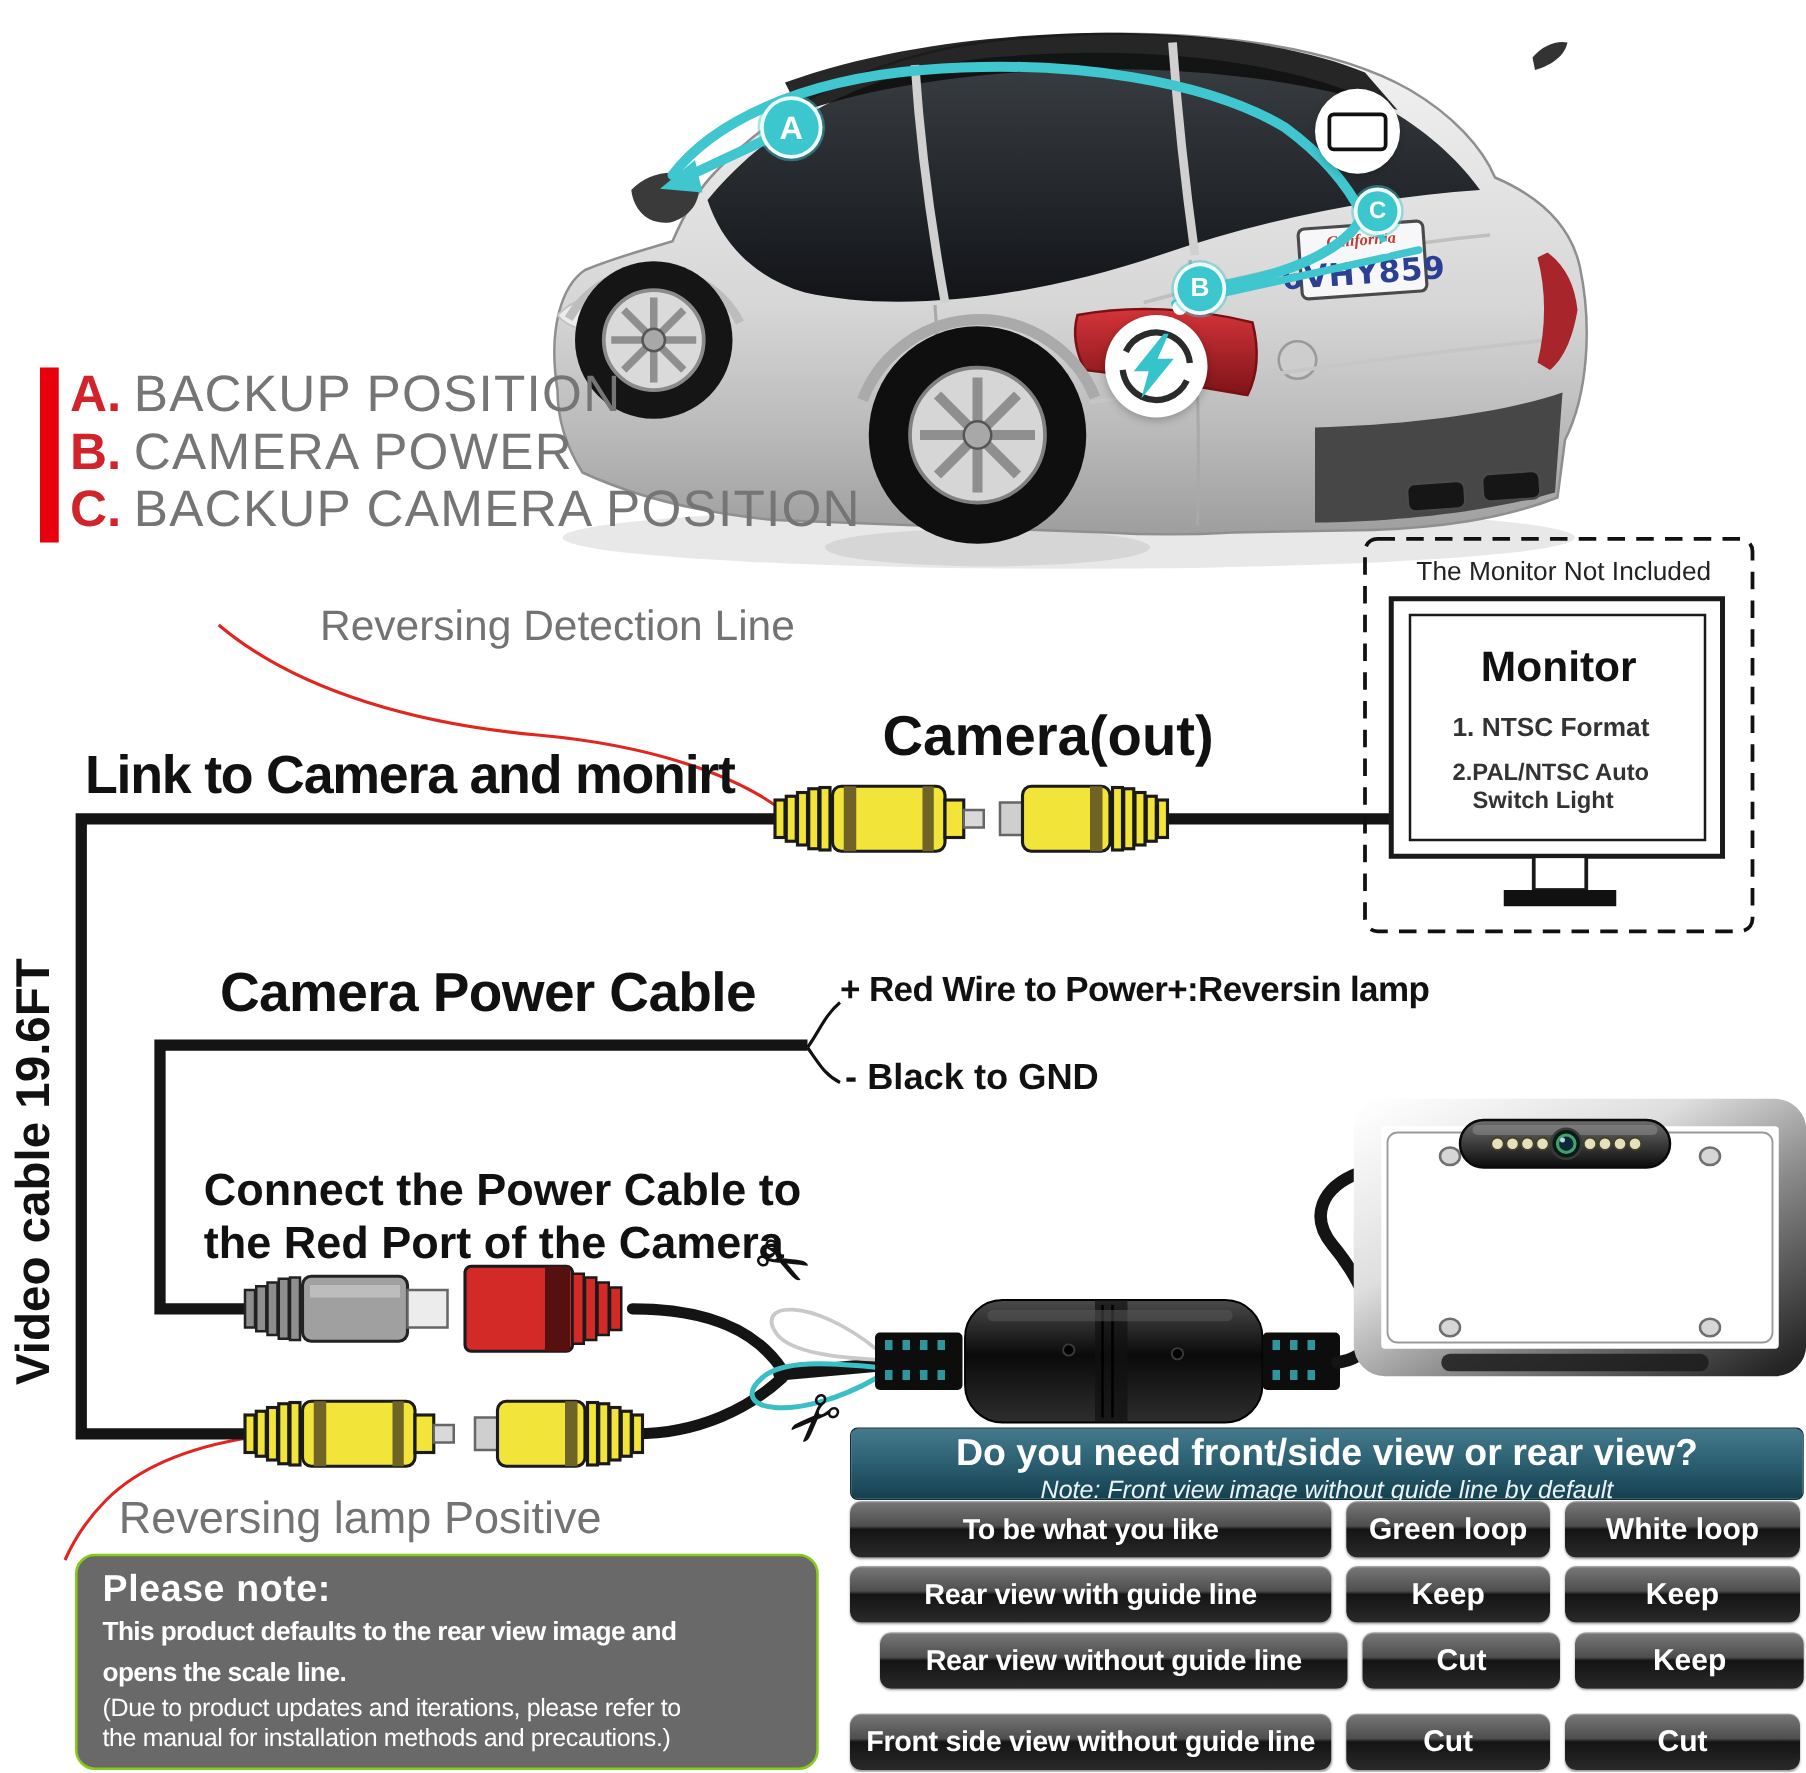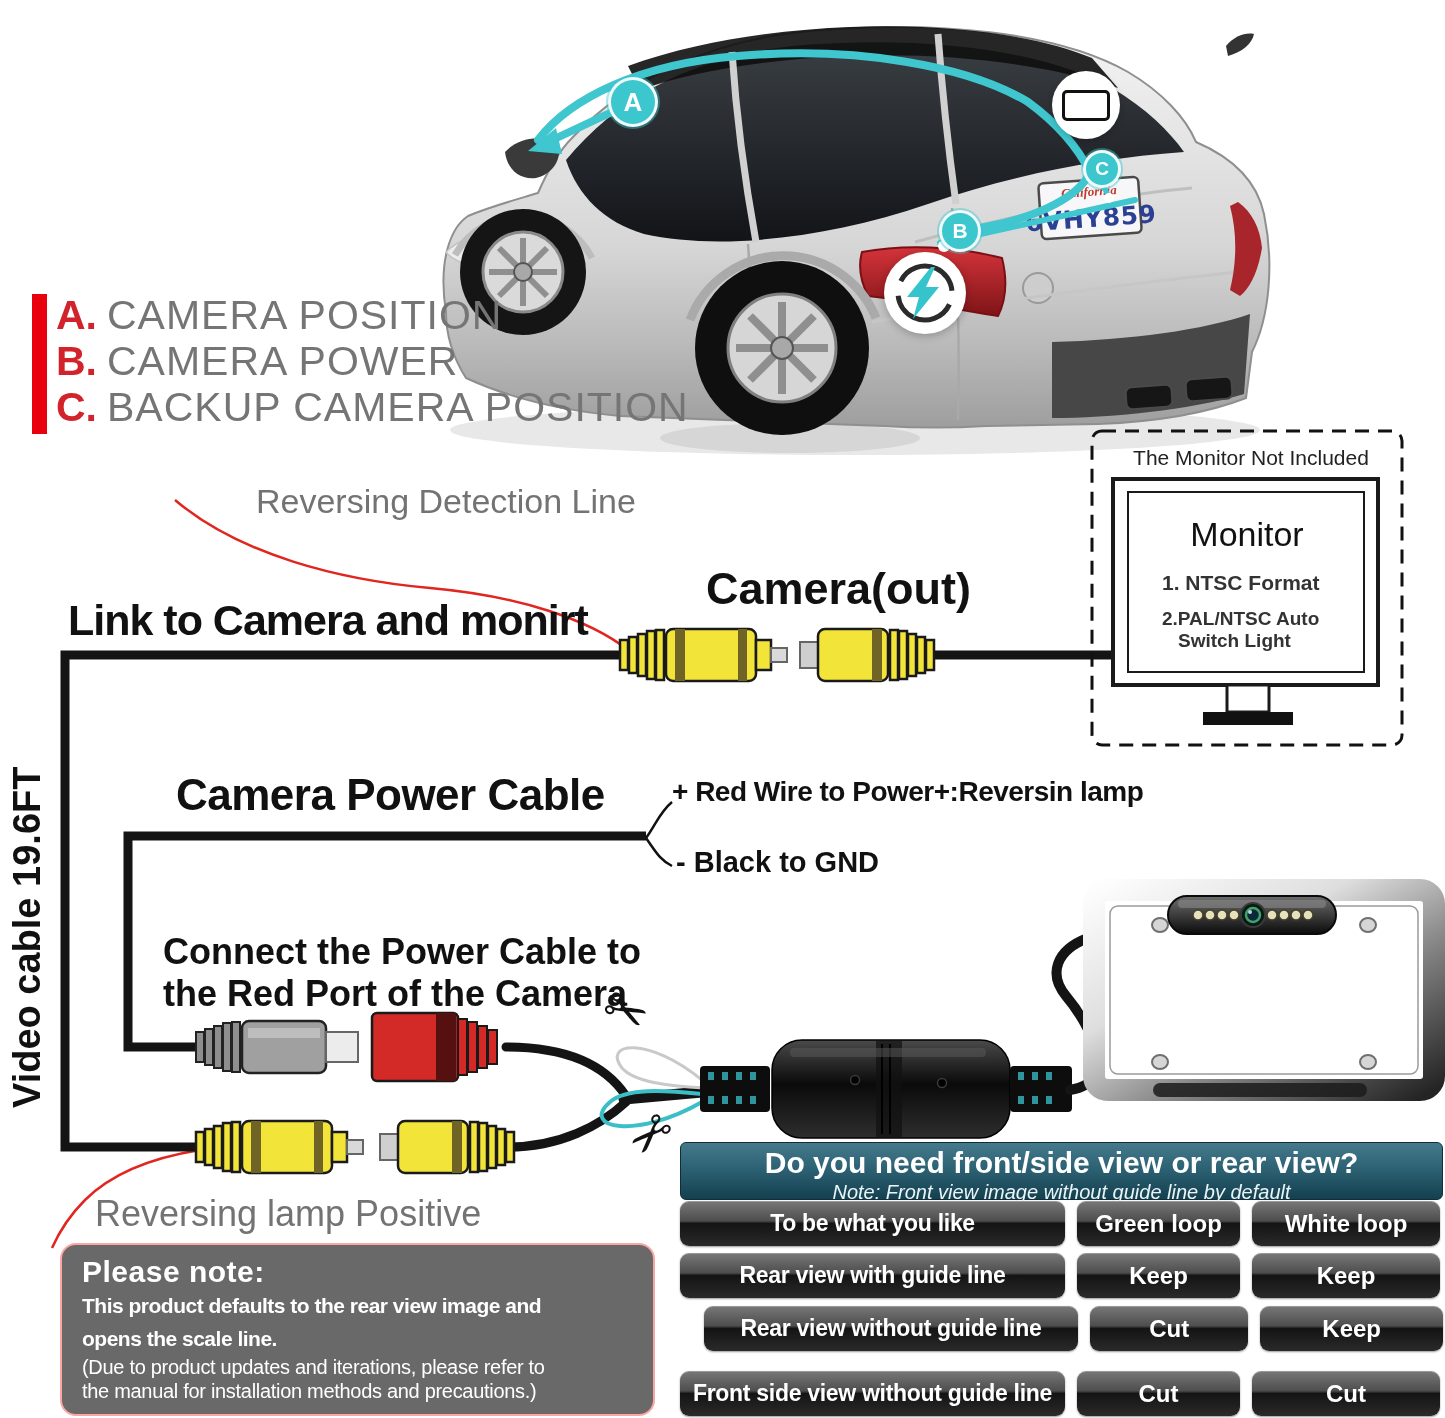--- a/index.html
+++ b/index.html
@@ -21,21 +21,21 @@
   .vout-lbl{left:706px;top:563px;font-size:45px;}
   .vcable-lbl{left:6px;top:1108px;font-size:38px;transform:rotate(-90deg);transform-origin:0 0;}
   .pcable-lbl{left:176px;top:770px;font-size:44px;letter-spacing:-0.5px;}
   .redwire-lbl{left:672px;top:776px;font-size:28px;letter-spacing:-0.5px;}
   .blackwire-lbl{left:676px;top:846px;font-size:29px;}
   .conn1-lbl{left:163px;top:931px;font-size:36px;}
   .conn2-lbl{left:163px;top:973px;font-size:36px;}
   .lamp-lbl{left:95px;top:1193px;font-size:36px;}
   
   .monbox-title{left:1105px;top:446px;width:292px;text-align:center;font-size:21px;color:#222;}
-  .mon-name{left:1128px;top:515px;width:238px;text-align:center;font-size:34px;font-weight:normal;color:#111;}
+  .mon-name{left:1128px;top:515px;width:238px;text-align:center;font-size:34px;font-weight:bold;color:#111;}
   .mon-spec1{left:1162px;top:571px;font-size:21px;font-weight:bold;color:#333;}
   .mon-spec2a{left:1162px;top:608px;font-size:19px;font-weight:bold;color:#333;}
   .mon-spec2b{left:1178px;top:630px;font-size:19px;font-weight:bold;color:#333;}
   
   .marker{border-radius:50%;background:#3cc6ce;color:#fff;font-weight:bold;display:flex;
           align-items:center;justify-content:center;border:3px solid rgba(255,255,255,.92);
           box-shadow:0 0 0 2px rgba(60,198,206,.45);}
   .mkA{left:608px;top:77px;width:44px;height:44px;font-size:26px;}
   .mkB{left:939px;top:210px;width:36px;height:36px;font-size:21px;}
   .mkC{left:1083px;top:150px;width:32px;height:32px;font-size:19px;}
@@ -43,21 +43,21 @@
   .power-circle{left:884px;top:252px;width:82px;height:82px;border-radius:50%;background:#fff;
                 box-shadow:0 2px 8px rgba(0,0,0,.25);}
   .plate-circle{left:1052px;top:71px;width:68px;height:68px;border-radius:50%;background:#fff;
                 box-shadow:0 2px 6px rgba(0,0,0,.2);display:flex;align-items:center;justify-content:center;}
   .plate-circle .mini-frame{width:42px;height:25px;border:3px solid #111;border-radius:5px;}
   
   .scissors{font-family:"DejaVu Sans",sans-serif;color:#111;font-size:52px;line-height:1;}
   .sc1{left:604px;top:985px;transform:rotate(28deg);}
   .sc2{left:628px;top:1108px;transform:rotate(135deg);}
   
-  .note-box{left:60px;top:1243px;width:595px;height:173px;background:#696969;border:2px solid #fca5a5;
+  .note-box{left:60px;top:1243px;width:595px;height:173px;background:#696969;border:2px solid #84cc16;
             border-radius:16px;box-sizing:border-box;padding:10px 20px 0 20px;color:#fff;}
   .note-title{font-size:30px;font-weight:bold;letter-spacing:.5px;}
   .note-bold{font-size:21px;font-weight:bold;letter-spacing:-0.5px;line-height:33px;white-space:nowrap;}
   .note-small{font-size:20px;letter-spacing:-0.3px;line-height:24px;white-space:nowrap;}
   
   .qtable{left:680px;top:1142px;width:763px;}
   .qhead{height:58px;border-radius:6px;border:1px solid #0e2f3a;box-sizing:border-box;
          background:linear-gradient(180deg,#447a8c 0%,#2d6274 45%,#14404f 100%);
          color:#fff;text-align:center;padding-top:3px;}
   .qtitle{font-size:30px;font-weight:bold;}
@@ -329,21 +329,21 @@
     <rect x="1092" y="431" width="310" height="314" rx="10" fill="none" stroke="#111" stroke-width="3" stroke-dasharray="14 9"></rect>
     <rect x="1113" y="479" width="265" height="206" fill="#ffffff" stroke="#1a1a1a" stroke-width="4"></rect>
     <rect x="1128" y="492" width="236" height="180" fill="#ffffff" stroke="#1a1a1a" stroke-width="2"></rect>
     <rect x="1227" y="685" width="42" height="27" fill="#ffffff" stroke="#1a1a1a" stroke-width="3"></rect>
     <rect x="1203" y="712" width="90" height="13" fill="#111"></rect>
   </g>
 </svg>
 
 <div class="abs legend-bar"></div>
 <div class="abs legend">
-  <div class="legend-item"><span class="legend-key">A.</span><span class="legend-label">CAMERA POSITION</span></div>
+  <div class="legend-item"><span class="legend-key">A.</span><span class="legend-label">BACKUP POSITION</span></div>
   <div class="legend-item"><span class="legend-key">B.</span><span class="legend-label">CAMERA POWER</span></div>
   <div class="legend-item"><span class="legend-key">C.</span><span class="legend-label">BACKUP CAMERA POSITION</span></div>
 </div>
 
 <div class="abs red-lbl det-line">Reversing Detection Line</div>
 <div class="abs lbl link-lbl">Link to Camera and monirt</div>
 <div class="abs lbl vout-lbl">Camera(out)</div>
 <div class="abs lbl vcable-lbl">Video cable 19.6FT</div>
 <div class="abs lbl pcable-lbl">Camera Power Cable</div>
 <div class="abs lbl redwire-lbl">+ Red Wire to Power+:Reversin lamp</div>

